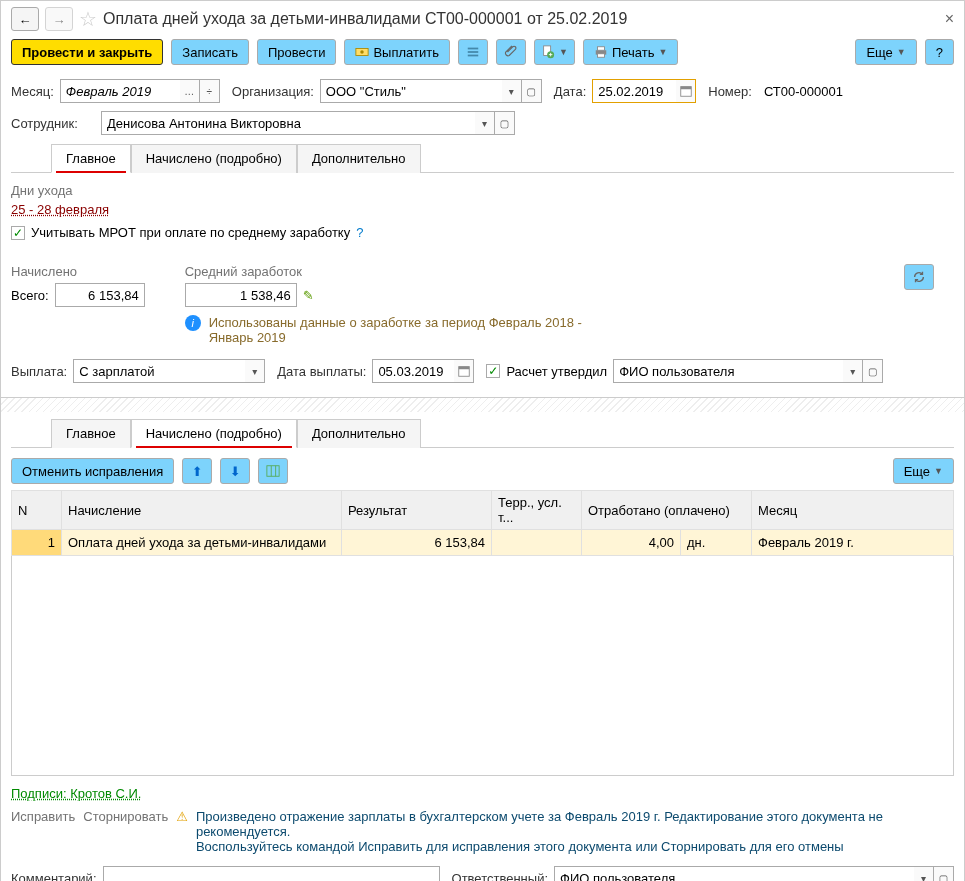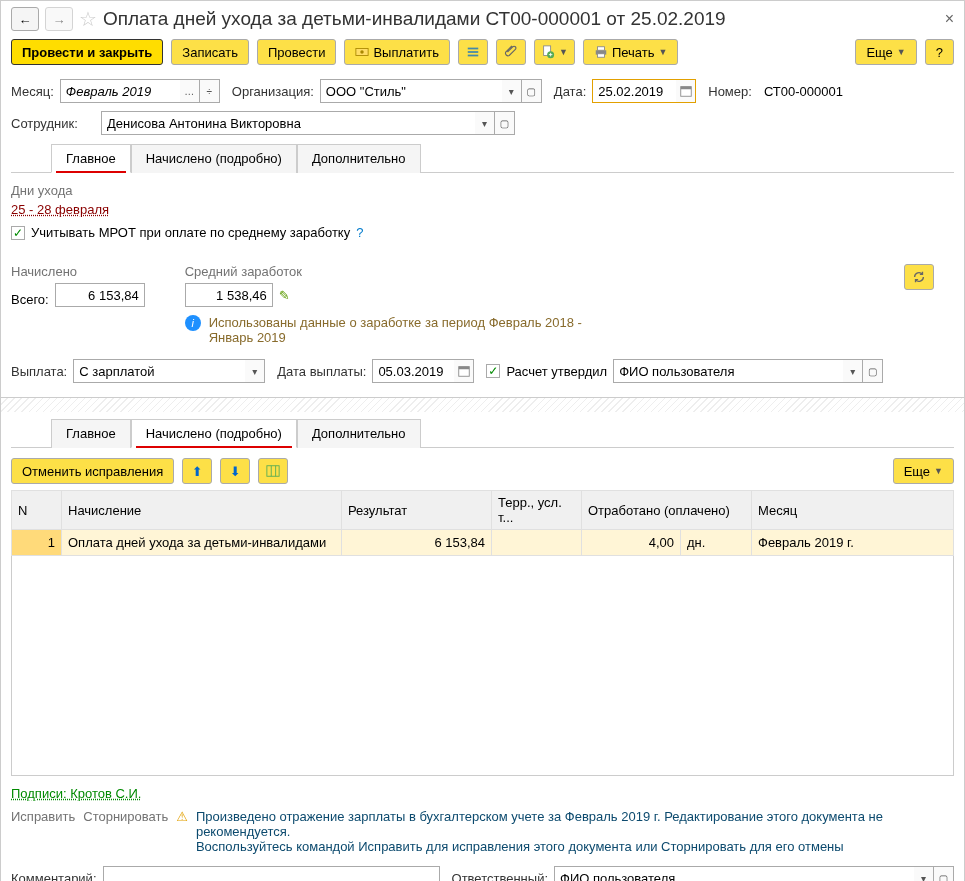--- a/index.html
+++ b/index.html
@@ -1,24 +1,24 @@
 <!DOCTYPE html>
 <html><head>
 <meta charset="utf-8">
 <style>
   * { box-sizing: border-box; margin: 0; padding: 0; font-family: Arial, sans-serif; font-size: 13px; }
   body { background: #fff; width: 965px; height: 881px; position: relative; }
   .top-section { border: 1px solid #ccc; padding: 6px 10px; }
   .header-row { display: flex; align-items: center; gap: 6px; margin-bottom: 8px; }
   .nav-btn { width: 28px; height: 24px; border: 1px solid #aaa; background: #f5f5f5; border-radius: 3px; display: flex; align-items: center; justify-content: center; cursor: pointer; }
   .star-icon { color: #ccc; font-size: 20px; }
-  .title { font-size: 19px; color: #333; }
+  .title { font-size: 16px; color: #333; }
   .close-x { margin-left: auto; font-size: 16px; color: #666; cursor: pointer; }
   .toolbar-row { display: flex; align-items: center; gap: 8px; margin-bottom: 14px; }
-  .btn { height: 26px; padding: 0 10px; border: 1px solid #aaa; background: #fde047; border-radius: 3px; cursor: pointer; display: inline-flex; align-items: center; gap: 4px; }
+  .btn { height: 26px; padding: 0 10px; border: 1px solid #aaa; background: #7dd3fc; border-radius: 3px; cursor: pointer; display: inline-flex; align-items: center; gap: 4px; }
   .btn-yellow { background: #ffdd00; border-color: #333; font-weight: bold; }
   .btn-icon { width: 30px; padding: 0; justify-content: center; }
   .spacer { flex: 1; }
   .caret { font-size: 9px; color: #555; }
   .form-row { display: flex; align-items: center; gap: 6px; margin-bottom: 8px; }
   .label { color: #333; }
   .input { height: 24px; border: 1px solid #aaa; padding: 0 5px; background: #fff; }
   .input-combo { display: flex; }
   .input-combo .input { border-right: none; }
   .input-combo .ib { width: 20px; height: 24px; border: 1px solid #aaa; border-left: none; background: #fafafa; display: flex; align-items: center; justify-content: center; cursor: pointer; font-size: 10px; color: #555; }
@@ -164,29 +164,29 @@
     <span class="link-u">25 - 28 февраля</span>
     <div class="check-row">
       <span class="checkbox">✓</span>
       <span>Учитывать МРОТ при оплате по среднему заработку</span>
       <span class="help-q">?</span>
     </div>
 
     <div class="accrual-row">
       <div class="accrual-block">
         <div class="green-h">Начислено</div>
-        <div style="display:flex;align-items:flex-end;gap:6px">
+        <div style="display:flex;align-items:center;gap:6px">
           <span>Всего:</span>
           <input class="input" style="width: 90px; text-align: right;" value="6 153,84">
         </div>
       </div>
       <div class="accrual-block">
         <div class="green-h">Средний заработок</div>
         <div style="display:flex;align-items:center;gap:6px">
-          <input class="input" style="width: 88px; text-align: right;" value="1 538,46">
+          <input class="input" style="width: 112px; text-align: right;" value="1 538,46">
           <span class="pencil">✎</span>
         </div>
         <div class="info-row">
           <span class="info-icon">i</span>
           <span class="info-text" style="max-width:380px">Использованы данные о заработке за период Февраль 2018 - Январь 2019</span>
         </div>
       </div>
       <div style="margin-left:auto;margin-right:20px">
         <button class="btn btn-icon">
           <svg class="icon-s" viewBox="0 0 16 16">

